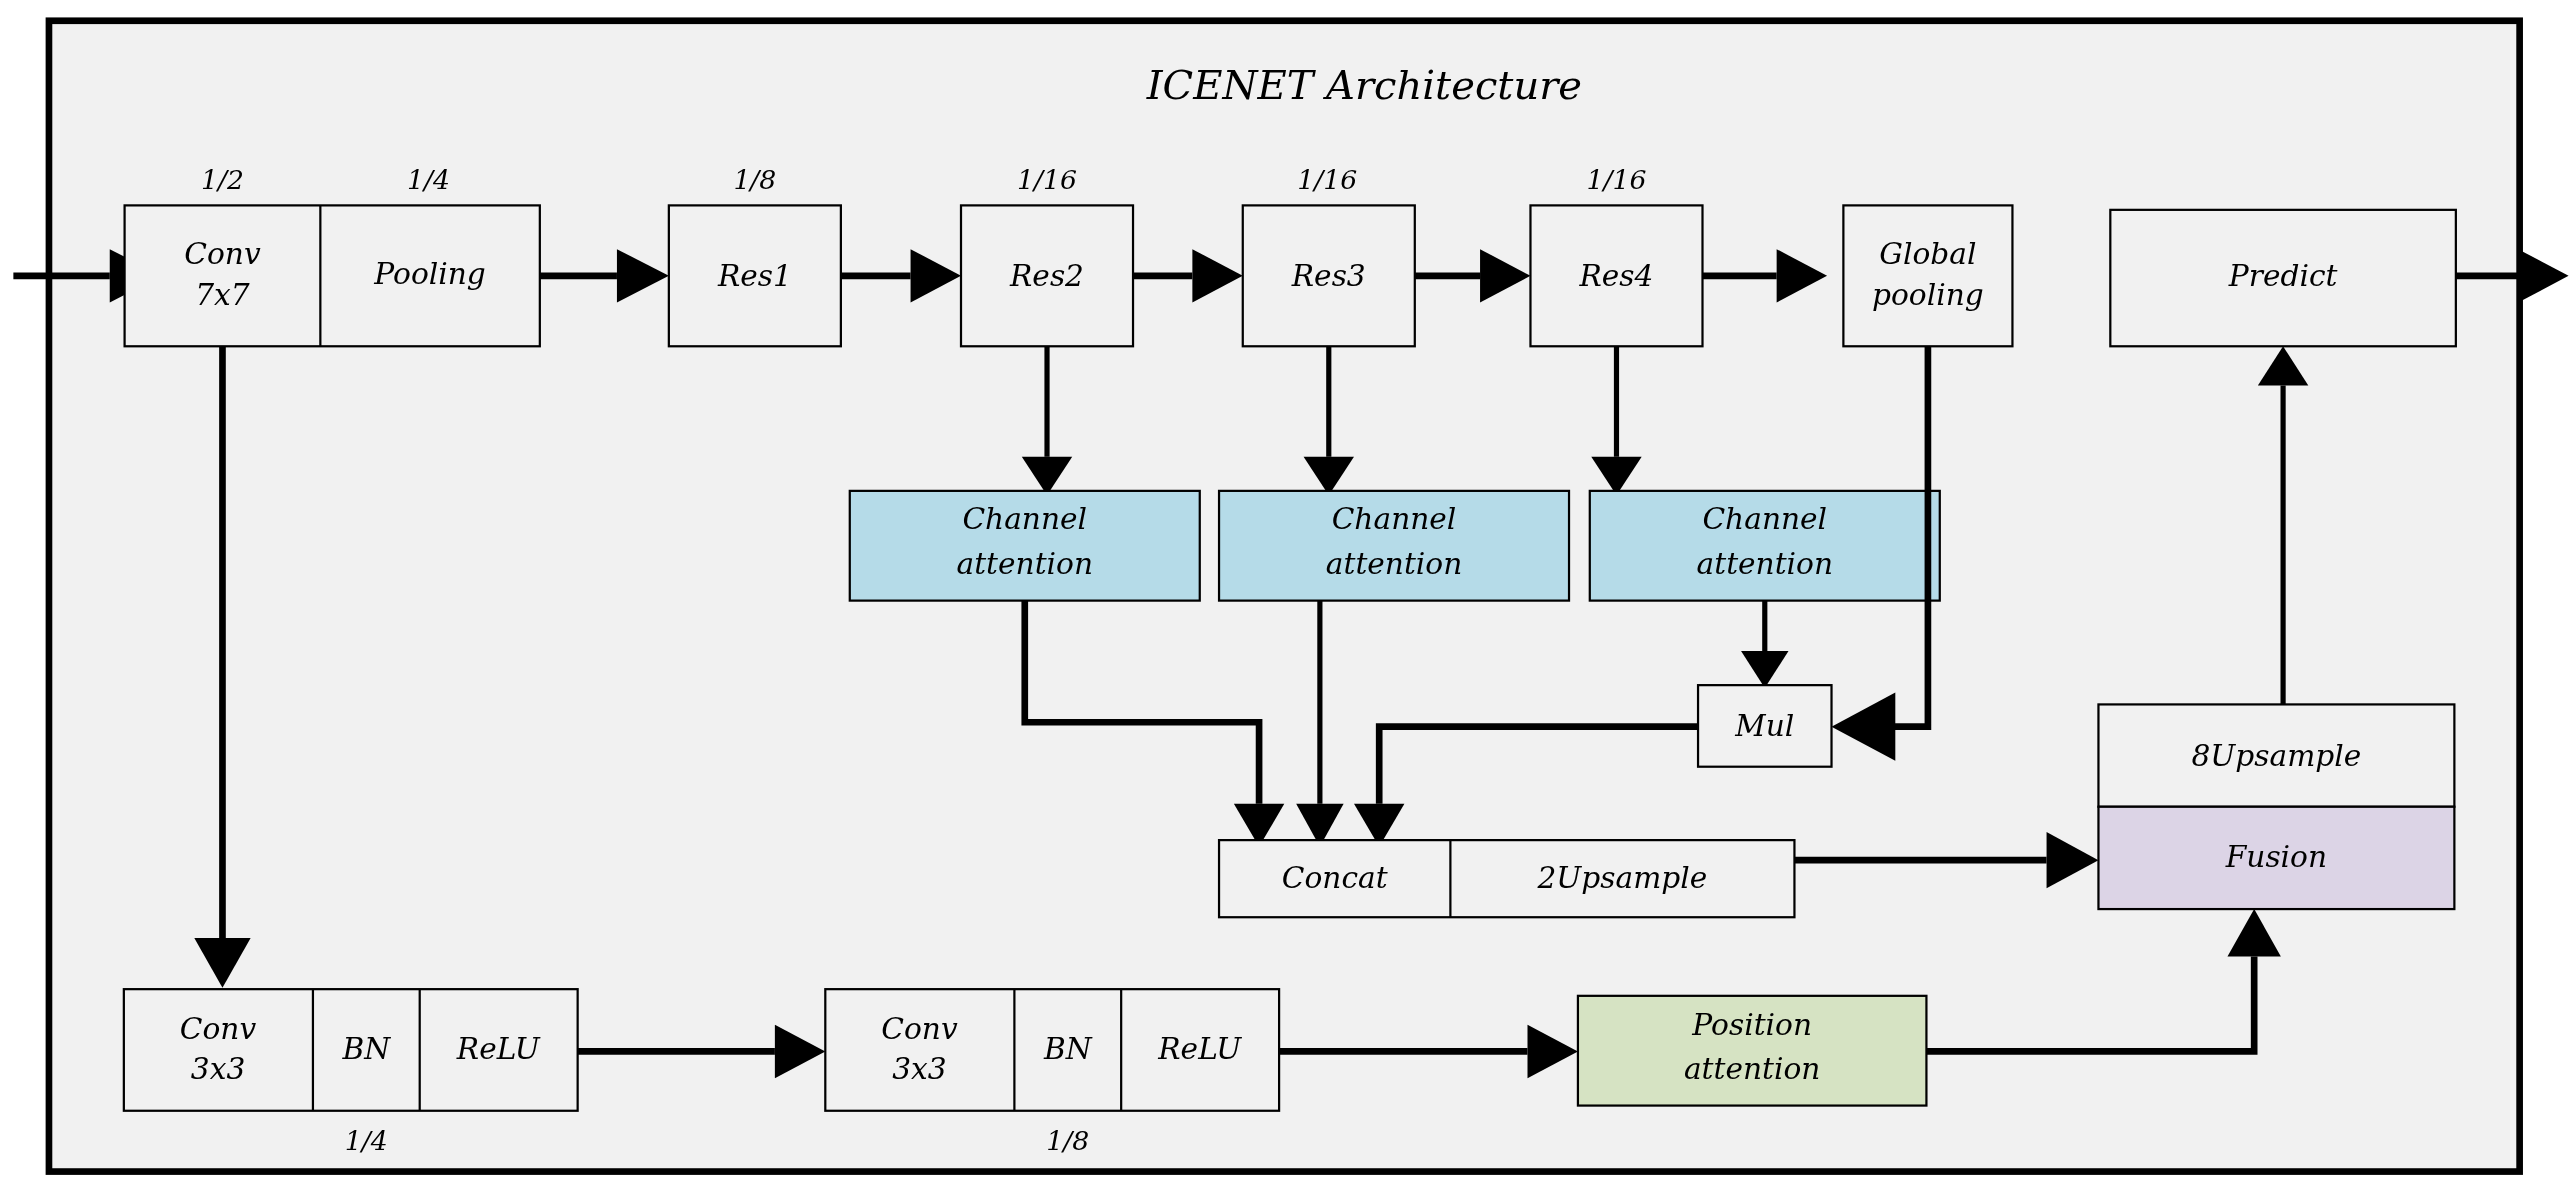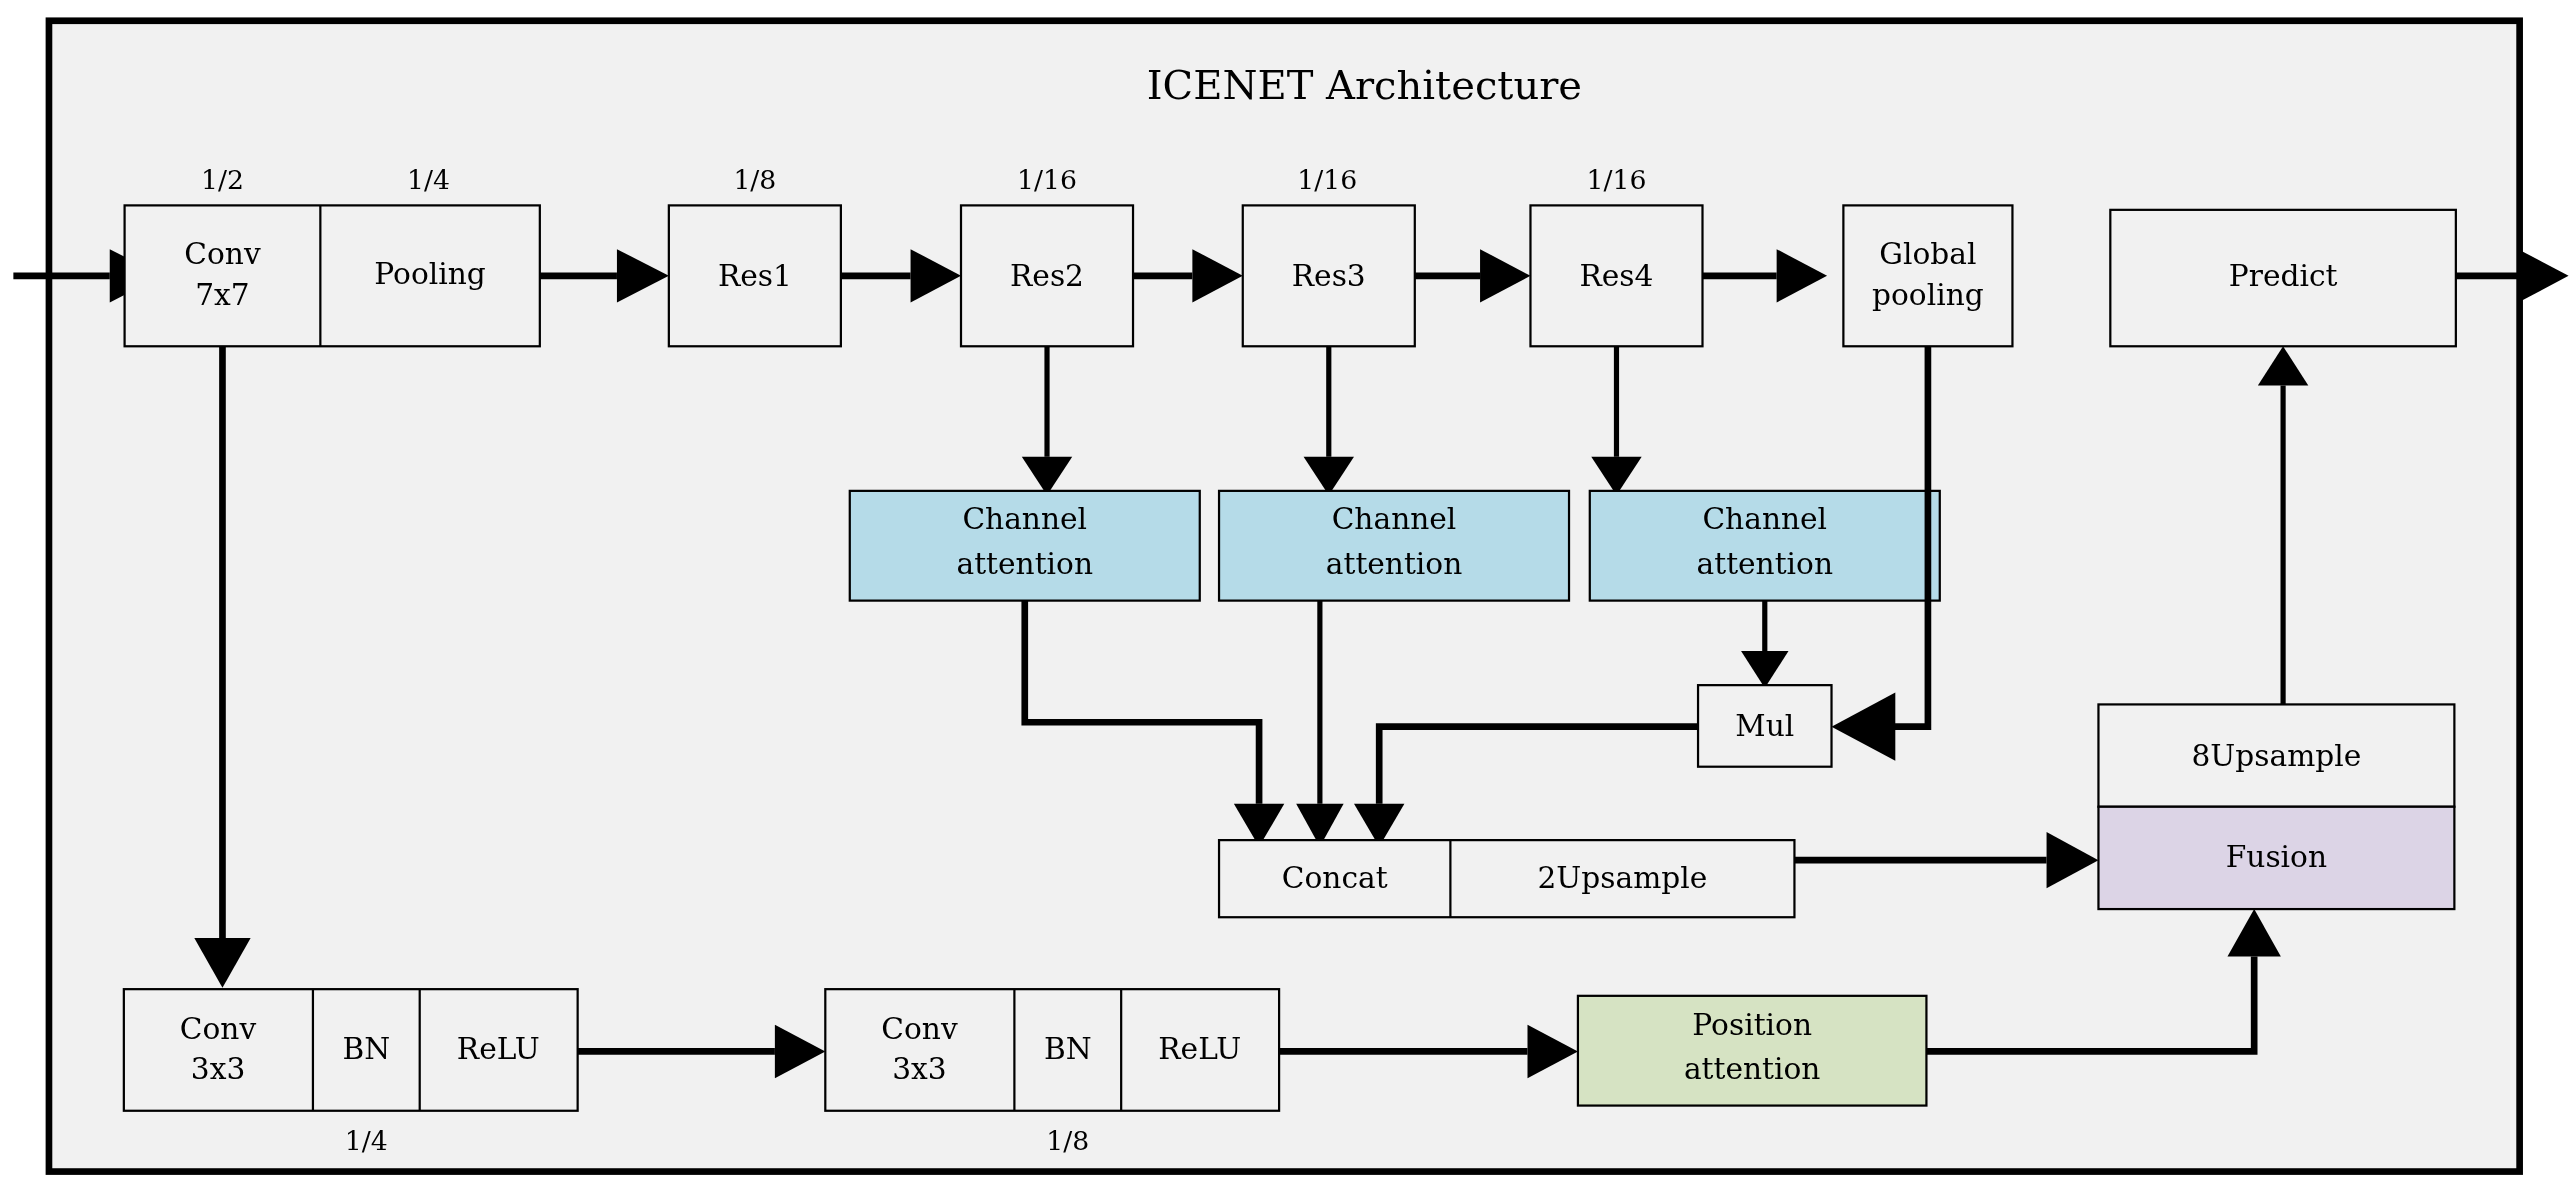--- a/index.html
+++ b/index.html
@@ -1,17 +1,17 @@
 <!DOCTYPE html>
 <html style="font-size:12px"><head>
 <meta charset="utf-8">
 <style>
   html,body{margin:0;padding:0;background:#ffffff;}
   body{width:2576px;height:1199px;font-family:"DejaVu Serif",serif;}
-  #stage{position:relative;width:2576px;height:975px;background:#ffffff;}
+  #stage{position:relative;width:2576px;height:975px;background:#ffffff;font-style:italic;}
   svg{display:block;}
   .bx{fill:#f1f1f1;stroke:#000;stroke-width:3;}
   .bx-blue{fill:#b5dbe8;stroke:#000;stroke-width:3;}
   .bx-green{fill:#d6e3c3;stroke:#000;stroke-width:3;}
   .bx-purple{fill:#dcd4e6;stroke:#000;stroke-width:3;}
   .divider{stroke:#000;stroke-width:3;}
   .lbl{font-family:"DejaVu Serif",serif;fill:#000;text-anchor:middle;dominant-baseline:middle;}
   .t28{font-size:40px;}
   .t-small{font-size:36px;}
   .title{font-size:54px;}

